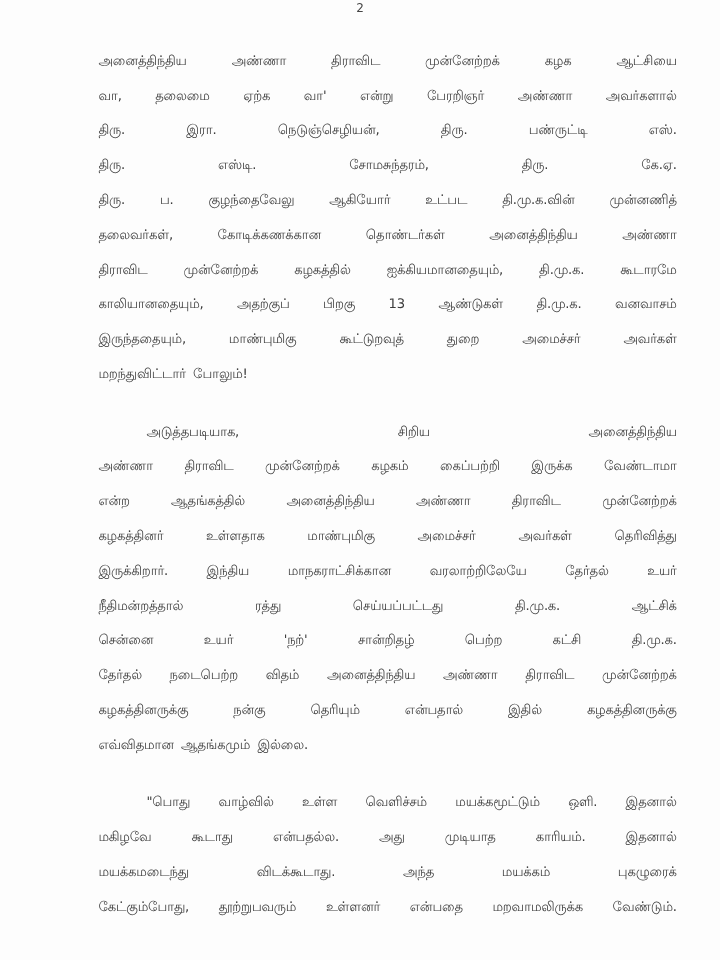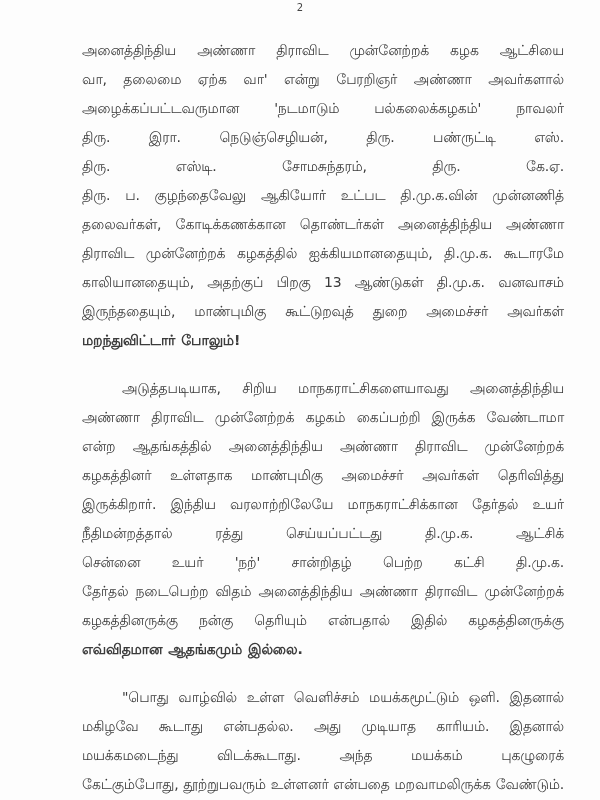--- a/index.html
+++ b/index.html
@@ -36,29 +36,28 @@
       position: absolute;
       left: 82px;
       top: 36px;
       width: 482px;
     }
     .line {
       display: flex;
       justify-content: space-between;
       height: 29px;
       line-height: 29px;
-      font-size: 14px;
+      font-size: 11px;
       white-space: nowrap;
       color: #3b3b3b;
       letter-spacing: -0.2px;
     }
     .line.last {
       justify-content: flex-start;
       gap: 6px;
-      font-weight: bold;
     }
     .line.indent {
       padding-left: 40px;
     }
     .para-gap {
       height: 19px;
     }
     .word {
       display: inline-block;
     }
@@ -82,26 +81,20 @@
           <span class="word">வா,</span>
           <span class="word">தலைமை</span>
           <span class="word">ஏற்க</span>
           <span class="word">வா'</span>
           <span class="word">என்று</span>
           <span class="word">பேரறிஞர்</span>
           <span class="word">அண்ணா</span>
           <span class="word">அவர்களால்</span>
         </div>
         <div class="line">
-          <span class="word">அழைக்கப்பட்டவருமான</span>
-          <span class="word">'நடமாடும்</span>
-          <span class="word">பல்கலைக்கழகம்'</span>
-          <span class="word">நாவலர்</span>
-        </div>
-        <div class="line">
           <span class="word">திரு.</span>
           <span class="word">இரா.</span>
           <span class="word">நெடுஞ்செழியன்,</span>
           <span class="word">திரு.</span>
           <span class="word">பண்ருட்டி</span>
           <span class="word">எஸ்.</span>
         </div>
         <div class="line">
           <span class="word">திரு.</span>
           <span class="word">எஸ்டி.</span>
@@ -153,21 +146,20 @@
         <div class="line last">
           <span class="word">மறந்துவிட்டார்</span>
           <span class="word">போலும்!</span>
         </div>
       </div>
       <div class="para-gap"></div>
       <div class="paragraph">
         <div class="line indent">
           <span class="word">அடுத்தபடியாக,</span>
           <span class="word">சிறிய</span>
-          <span class="word">மாநகராட்சிகளையாவது</span>
           <span class="word">அனைத்திந்திய</span>
         </div>
         <div class="line">
           <span class="word">அண்ணா</span>
           <span class="word">திராவிட</span>
           <span class="word">முன்னேற்றக்</span>
           <span class="word">கழகம்</span>
           <span class="word">கைப்பற்றி</span>
           <span class="word">இருக்க</span>
           <span class="word">வேண்டாமா</span>
@@ -184,22 +176,22 @@
           <span class="word">கழகத்தினர்</span>
           <span class="word">உள்ளதாக</span>
           <span class="word">மாண்புமிகு</span>
           <span class="word">அமைச்சர்</span>
           <span class="word">அவர்கள்</span>
           <span class="word">தெரிவித்து</span>
         </div>
         <div class="line">
           <span class="word">இருக்கிறார்.</span>
           <span class="word">இந்திய</span>
+          <span class="word">மாநகராட்சிக்கான</span>
           <span class="word">வரலாற்றிலேயே</span>
-          <span class="word">மாநகராட்சிக்கான</span>
           <span class="word">தேர்தல்</span>
           <span class="word">உயர்</span>
         </div>
         <div class="line">
           <span class="word">நீதிமன்றத்தால்</span>
           <span class="word">ரத்து</span>
           <span class="word">செய்யப்பட்டது</span>
           <span class="word">தி.மு.க.</span>
           <span class="word">ஆட்சிக்</span>
         </div>

